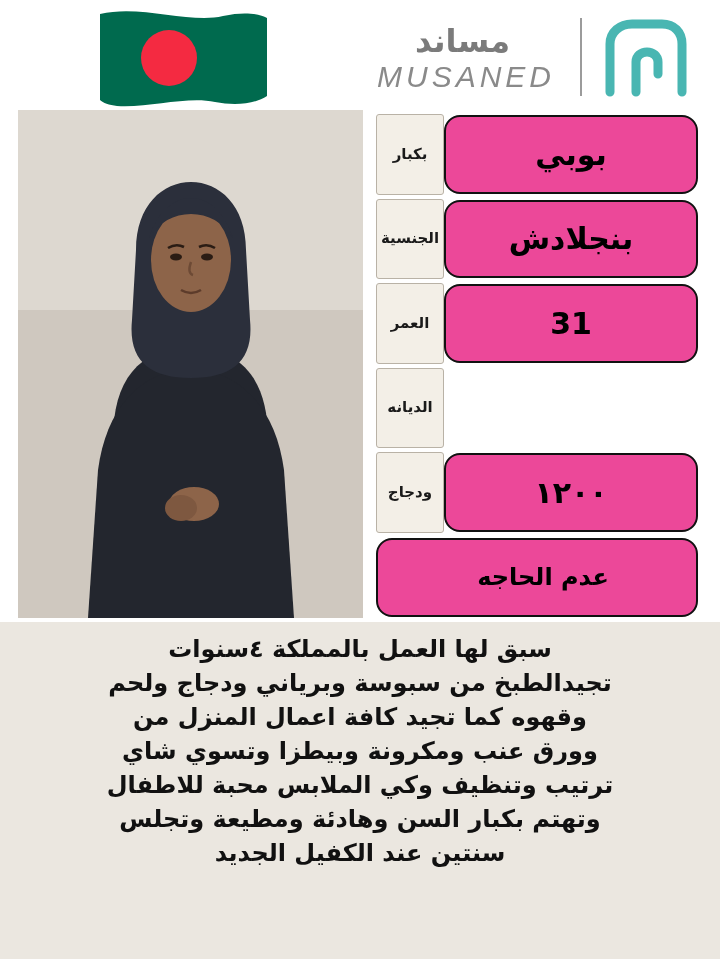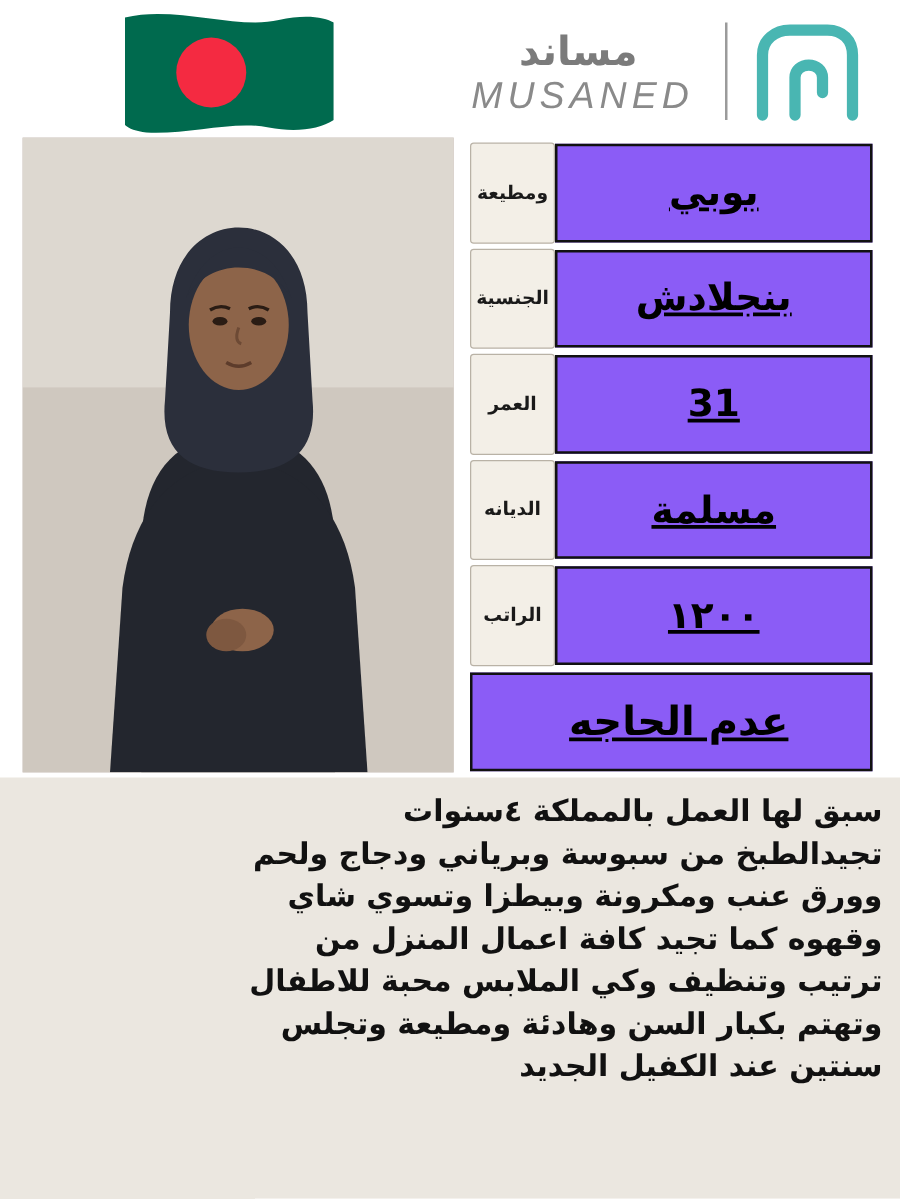--- a/index.html
+++ b/index.html
@@ -125,47 +125,47 @@
     text-align: center;
     font-size: 15px;
     font-weight: 700;
     color: #1a1a1a;
     line-height: 1.15;
     box-sizing: border-box;
     margin: 2px 0;
   }
   .info-value {
     flex: 1 1 auto;
-    background: #8b5cf6;
+    background: #ec4899;
     border: 2px solid #111111;
-    border-radius: 0;
+    border-radius: 16px;
     display: flex;
     align-items: center;
     justify-content: center;
     font-size: 30px;
     font-weight: 700;
     color: #000000;
     box-sizing: border-box;
     margin: 3px 6px 3px 0;
-    text-decoration: underline;
-  }
-  .info-value.small { font-size: 32px; padding-left: 12px; }
+  }
+  .info-value.small { font-size: 24px; padding-left: 12px; }
 
   
   .bottom {
     position: absolute;
     left: 0;
     top: 622px;
     width: 720px;
     height: 337px;
     background: #ebe7e0;
     padding: 10px 14px 0 14px;
     box-sizing: border-box;
   }
   .desc {
+    text-align: center;
     font-size: 24px;
     font-weight: 700;
     color: #111111;
     line-height: 1.42;
     direction: rtl;
   }
 </style>
 </head>
 <body>
 
@@ -225,54 +225,53 @@
         <path d="M163,180 q10,6 20,0" stroke="#5d3c2b" stroke-width="2.6" fill="none"></path>
 
         <ellipse cx="176" cy="394" rx="25" ry="17" fill="#8d6449"></ellipse>
         <ellipse cx="163" cy="398" rx="16" ry="13" fill="#7e5840"></ellipse>
       </svg>
     </div>
 
     <div class="info-table">
 
       <div class="info-row">
-        <div class="info-label">ومطيعة</div>
+        <div class="info-label">بكبار</div>
         <div class="info-value">بوبي</div>
       </div>
 
       <div class="info-row">
         <div class="info-label">الجنسية</div>
         <div class="info-value">بنجلادش</div>
       </div>
 
       <div class="info-row">
         <div class="info-label">العمر</div>
         <div class="info-value">31</div>
       </div>
 
       <div class="info-row">
         <div class="info-label">الديانه</div>
-        <div class="info-value">مسلمة</div>
-      </div>
-
-      <div class="info-row">
-        <div class="info-label">الراتب</div>
+      </div>
+
+      <div class="info-row">
+        <div class="info-label">ودجاج</div>
         <div class="info-value">١٢٠٠</div>
       </div>
 
       <div class="info-row">
         <div class="info-value small">عدم الحاجه</div>
       </div>
 
     </div>
   </div>
 
   <div class="bottom">
     <div class="desc">سبق لها العمل بالمملكة ٤سنوات</div>
     <div class="desc">تجيدالطبخ من سبوسة وبرياني ودجاج ولحم</div>
+    <div class="desc">وقهوه كما تجيد كافة اعمال المنزل من</div>
     <div class="desc">وورق عنب ومكرونة وبيطزا وتسوي شاي</div>
-    <div class="desc">وقهوه كما تجيد كافة اعمال المنزل من</div>
     <div class="desc">ترتيب وتنظيف وكي الملابس محبة للاطفال</div>
     <div class="desc">وتهتم بكبار السن وهادئة ومطيعة وتجلس</div>
     <div class="desc">سنتين عند الكفيل الجديد</div>
   </div>
 
 </div>
 
 </body></html>

